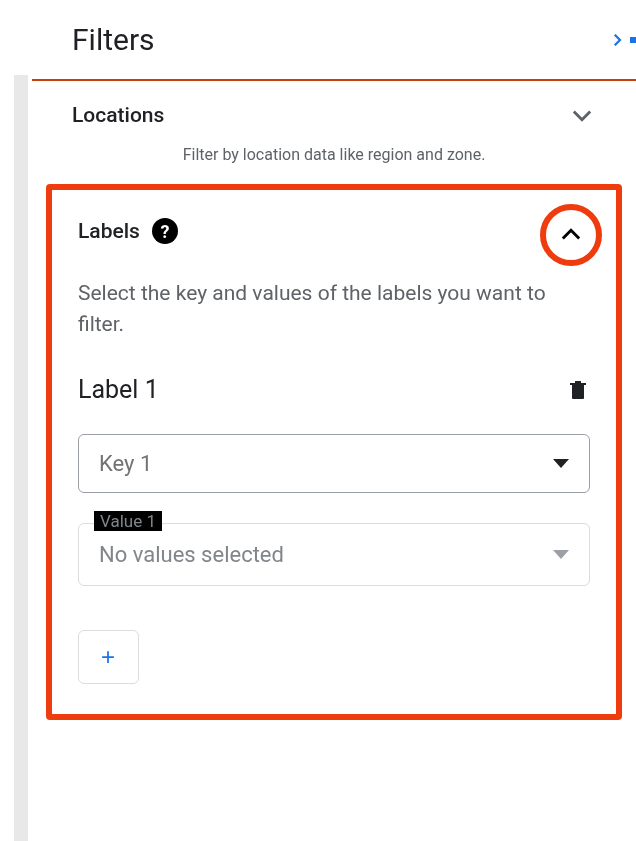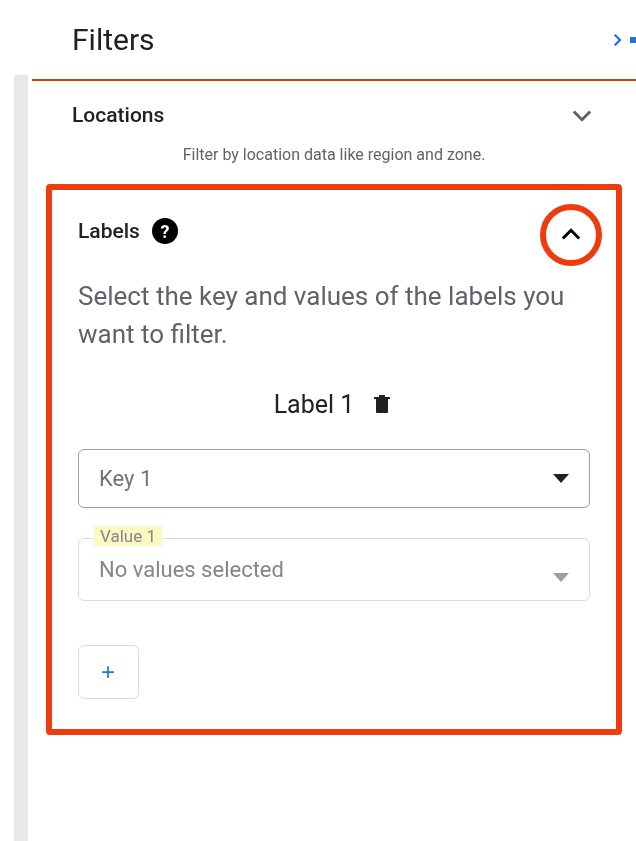--- a/index.html
+++ b/index.html
@@ -106,30 +106,30 @@
       border: 6px solid #ee3c0f;
       border-radius: 50%;
       display: flex; align-items: center; justify-content: center;
       position: absolute;
       right: 14px;
       top: 14px;
     }
     .chevron-ring svg { width: 28px; height: 28px; color: #000; }
 
     .labels-sub {
-      font-size: 26px;
+      font-size: 21px;
       color: #5f6368;
       margin-top: 34px;
       line-height: 1.45;
     }
 
     .label-row-head {
       display: flex;
       align-items: center;
-      justify-content: center;
+      justify-content: space-between;
       margin-top: 36px;
       gap: 16px;
     }
     .label-name {
       font-size: 25px;
       font-weight: 400;
       color: #202124;
     }
     .trash-icon { width: 24px; height: 24px; color: #202124; }
 
@@ -146,31 +146,31 @@
     }
 
     .select-value-wrap {
       position: relative;
       margin-top: 30px;
     }
     .floating-label {
       position: absolute;
       top: -12px;
       left: 16px;
-      background: #fef9c3;
+      background: #000000;
       padding: 0 6px;
       font-size: 17px;
       color: #80868b;
     }
     .select-value {
       border: 1px solid #dadce0;
       border-radius: 6px;
       padding: 18px 20px;
       display: flex;
-      align-items: flex-end;
+      align-items: center;
       justify-content: space-between;
       font-size: 22px;
       color: #80868b;
     }
 
     .add-label-btn {
       margin-top: 44px;
       border: 1px solid #dadce0;
       border-radius: 6px;
       padding: 14px 22px;

